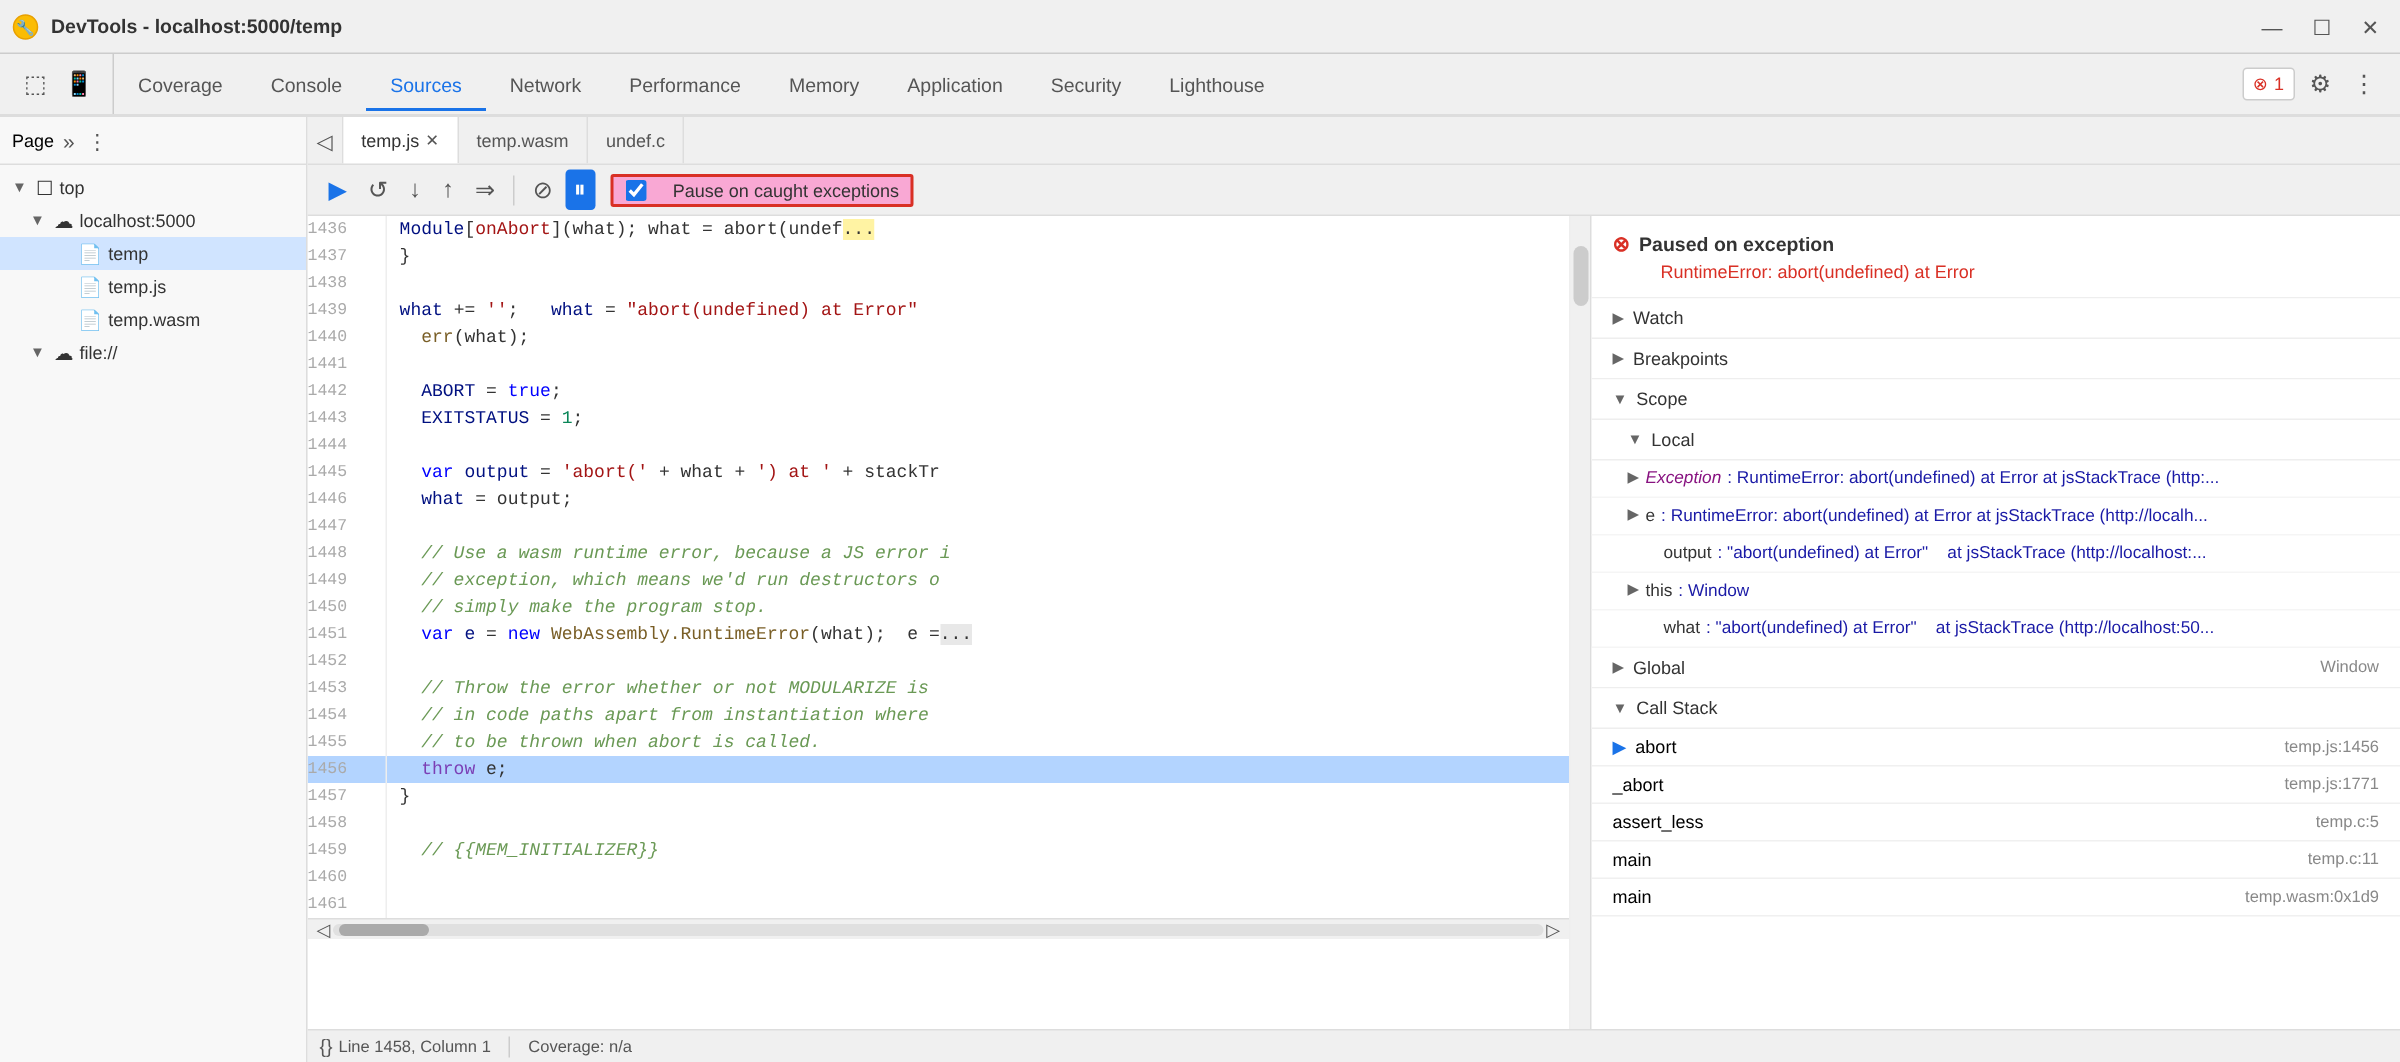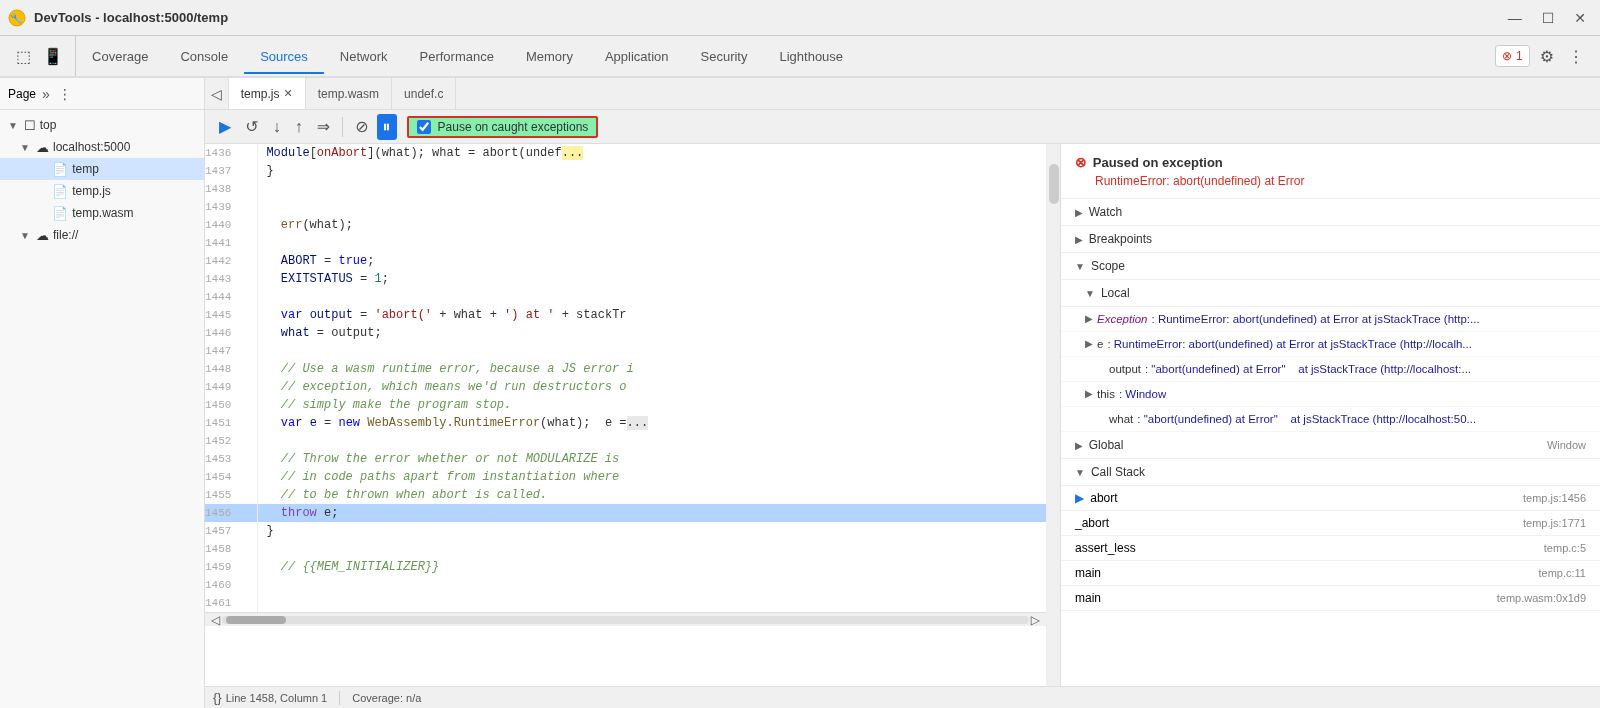--- a/index.html
+++ b/index.html
@@ -88,22 +88,22 @@
     }
     .debug-btn {
       background: none; border: none; cursor: pointer;
       font-size: 16px; color: #555; padding: 4px 6px; border-radius: 3px;
     }
     .debug-btn.active-blue {
       background: #1a73e8; color: white; border-radius: 3px;
     }
     .debug-separator { width: 1px; height: 20px; background: #ccc; margin: 0 4px; }
     .pause-exception-area {
-      margin-left: 8px; display: flex; align-items: center; gap: 7px;
-      border: 2px solid #d93025; padding: 2px 8px; border-radius: 2px; background: #86efac;
+      margin-left: 8px; display: flex; align-items: center; gap: 18px;
+      border: 2px solid #d93025; padding: 2px 8px; border-radius: 2px; background: #f9a8d4;
     }
     .pause-exception-checkbox { cursor: pointer; accent-color: #1a73e8; width: 14px; height: 14px; }
     .pause-exception-label { font-size: 12px; color: #333; }
 
     
     .editor-wrapper { display: flex; flex: 1; overflow: hidden; }
     .code-area {
       flex: 1; overflow: auto; background: white; font-family: 'Consolas', 'Courier New', monospace;
       font-size: 12px; position: relative;
     }
@@ -142,21 +142,21 @@
 
     
     .exception-banner {
       padding: 10px 14px; border-bottom: 1px solid #eee;
     }
     .exception-title {
       display: flex; align-items: center; gap: 6px;
       font-weight: 600; font-size: 13px; color: #333; margin-bottom: 4px;
     }
     .exception-title .err-icon { color: #d93025; font-size: 14px; }
-    .exception-detail { color: #d93025; font-size: 12px; margin-left: 20px; }
+    .exception-detail { color: #d93025; font-size: 12px; margin-left: 32px; }
 
     
     .section-header {
       display: flex; align-items: center; gap: 6px;
       padding: 6px 14px; background: white; cursor: pointer;
       border-bottom: 1px solid #eee; font-size: 12px; color: #333;
     }
     .section-arrow { font-size: 10px; color: #666; }
     .section-label { font-weight: 500; }
 
@@ -325,20 +325,21 @@
         <div class="code-line">
           <span class="line-num">1437</span>
           <span class="line-content">}</span>
         </div>
         <div class="code-line">
           <span class="line-num">1438</span>
           <span class="line-content"></span>
         </div>
         <div class="code-line">
           <span class="line-num">1439</span>
+          <span class="line-content"><span class="var-name">what</span> <span class="op">+=</span> <span class="str">''</span>;   <span class="var-name">what</span> <span class="op">=</span> <span class="str">"abort(undefined) at Error"</span></span>
         </div>
         <div class="code-line">
           <span class="line-num">1440</span>
           <span class="line-content">  <span class="fn">err</span>(what);</span>
         </div>
         <div class="code-line">
           <span class="line-num">1441</span>
           <span class="line-content"></span>
         </div>
         <div class="code-line">

